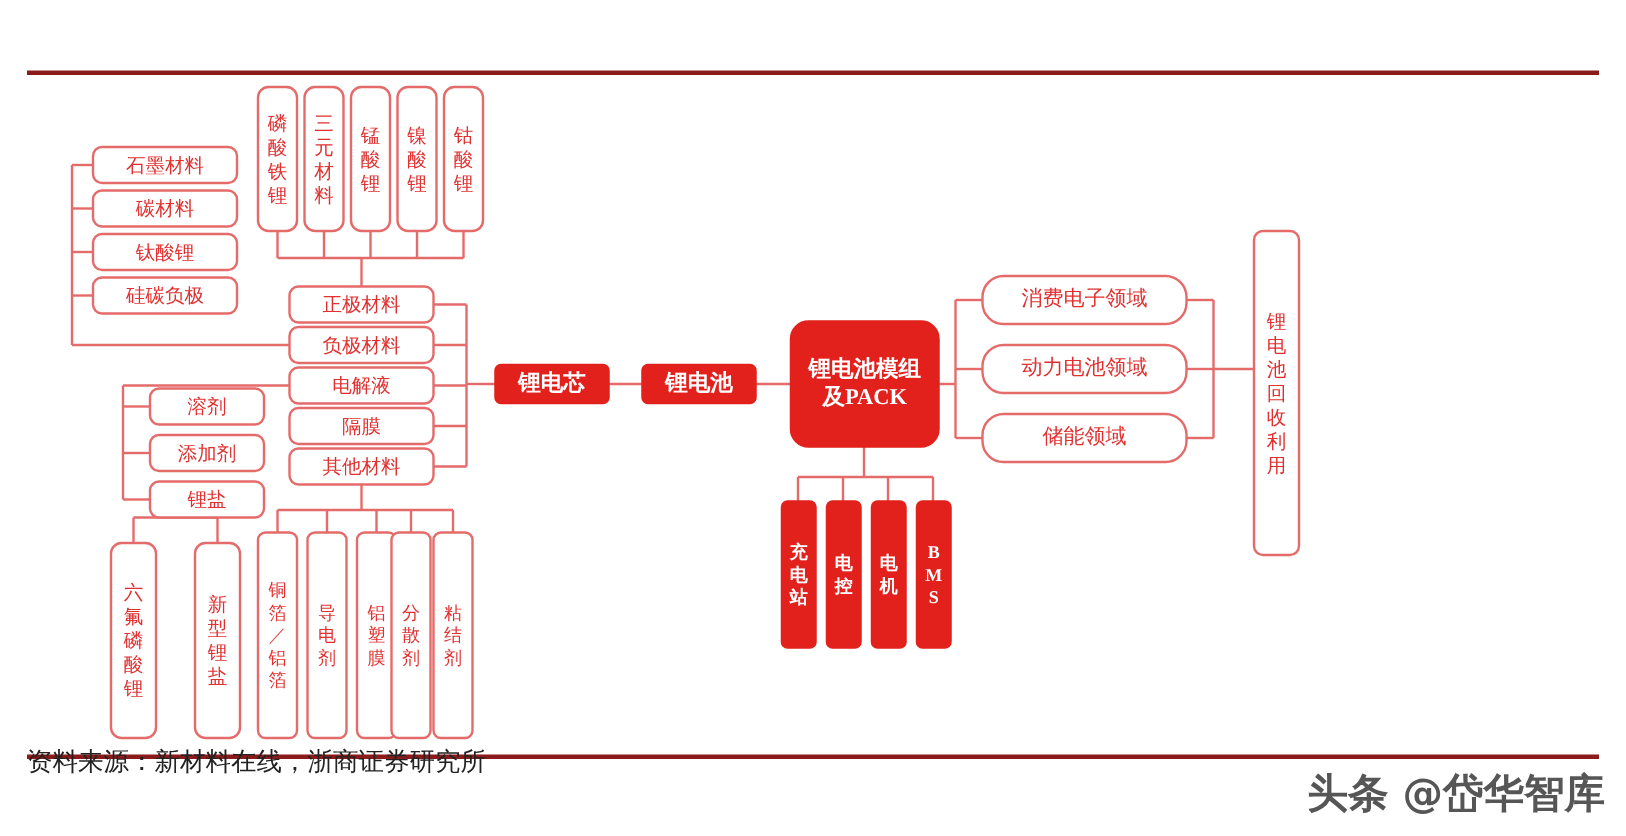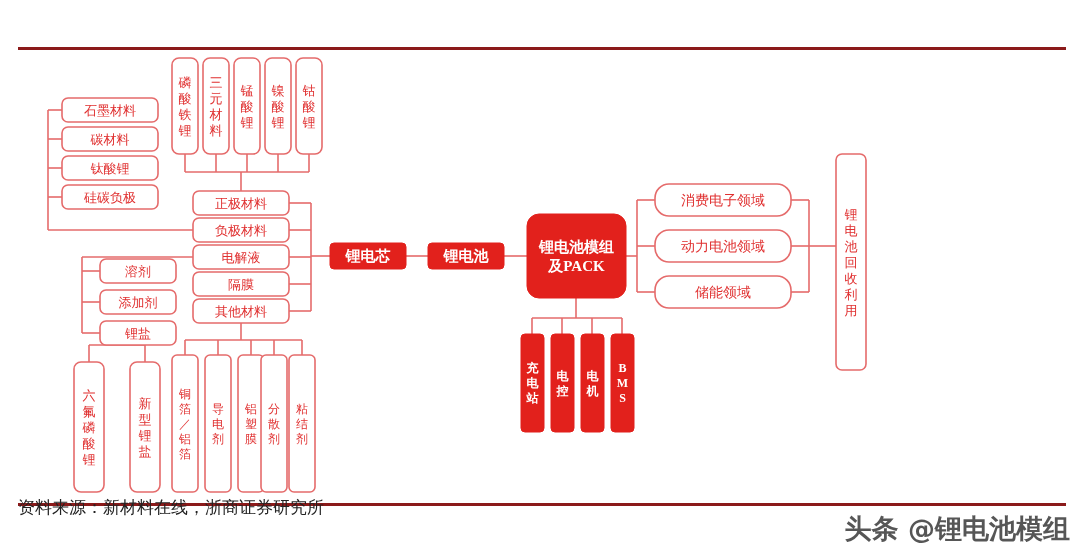--- a/index.html
+++ b/index.html
@@ -224,15 +224,15 @@
         <text x="851" y="196" text-anchor="middle" dominant-baseline="central" font-size="13" font-weight="normal" fill="#e03030" font-family="&quot;Liberation Serif&quot;,&quot;DejaVu Serif&quot;,serif">池</text>
         <text x="851" y="212" text-anchor="middle" dominant-baseline="central" font-size="13" font-weight="normal" fill="#e03030" font-family="&quot;Liberation Serif&quot;,&quot;DejaVu Serif&quot;,serif">回</text>
         <text x="851" y="228" text-anchor="middle" dominant-baseline="central" font-size="13" font-weight="normal" fill="#e03030" font-family="&quot;Liberation Serif&quot;,&quot;DejaVu Serif&quot;,serif">收</text>
         <text x="851" y="244" text-anchor="middle" dominant-baseline="central" font-size="13" font-weight="normal" fill="#e03030" font-family="&quot;Liberation Serif&quot;,&quot;DejaVu Serif&quot;,serif">利</text>
         <text x="851" y="260" text-anchor="middle" dominant-baseline="central" font-size="13" font-weight="normal" fill="#e03030" font-family="&quot;Liberation Serif&quot;,&quot;DejaVu Serif&quot;,serif">用</text>
       </g>
   </svg>
 
   <div class="rule rule-bottom"></div>
   <div class="source">资料来源：新材料在线，浙商证券研究所</div>
-  <div class="watermark">头条 @锂电池模组</div>
+  <div class="watermark">头条 @岱华智库</div>
 
 </div>
 
 </body></html>

